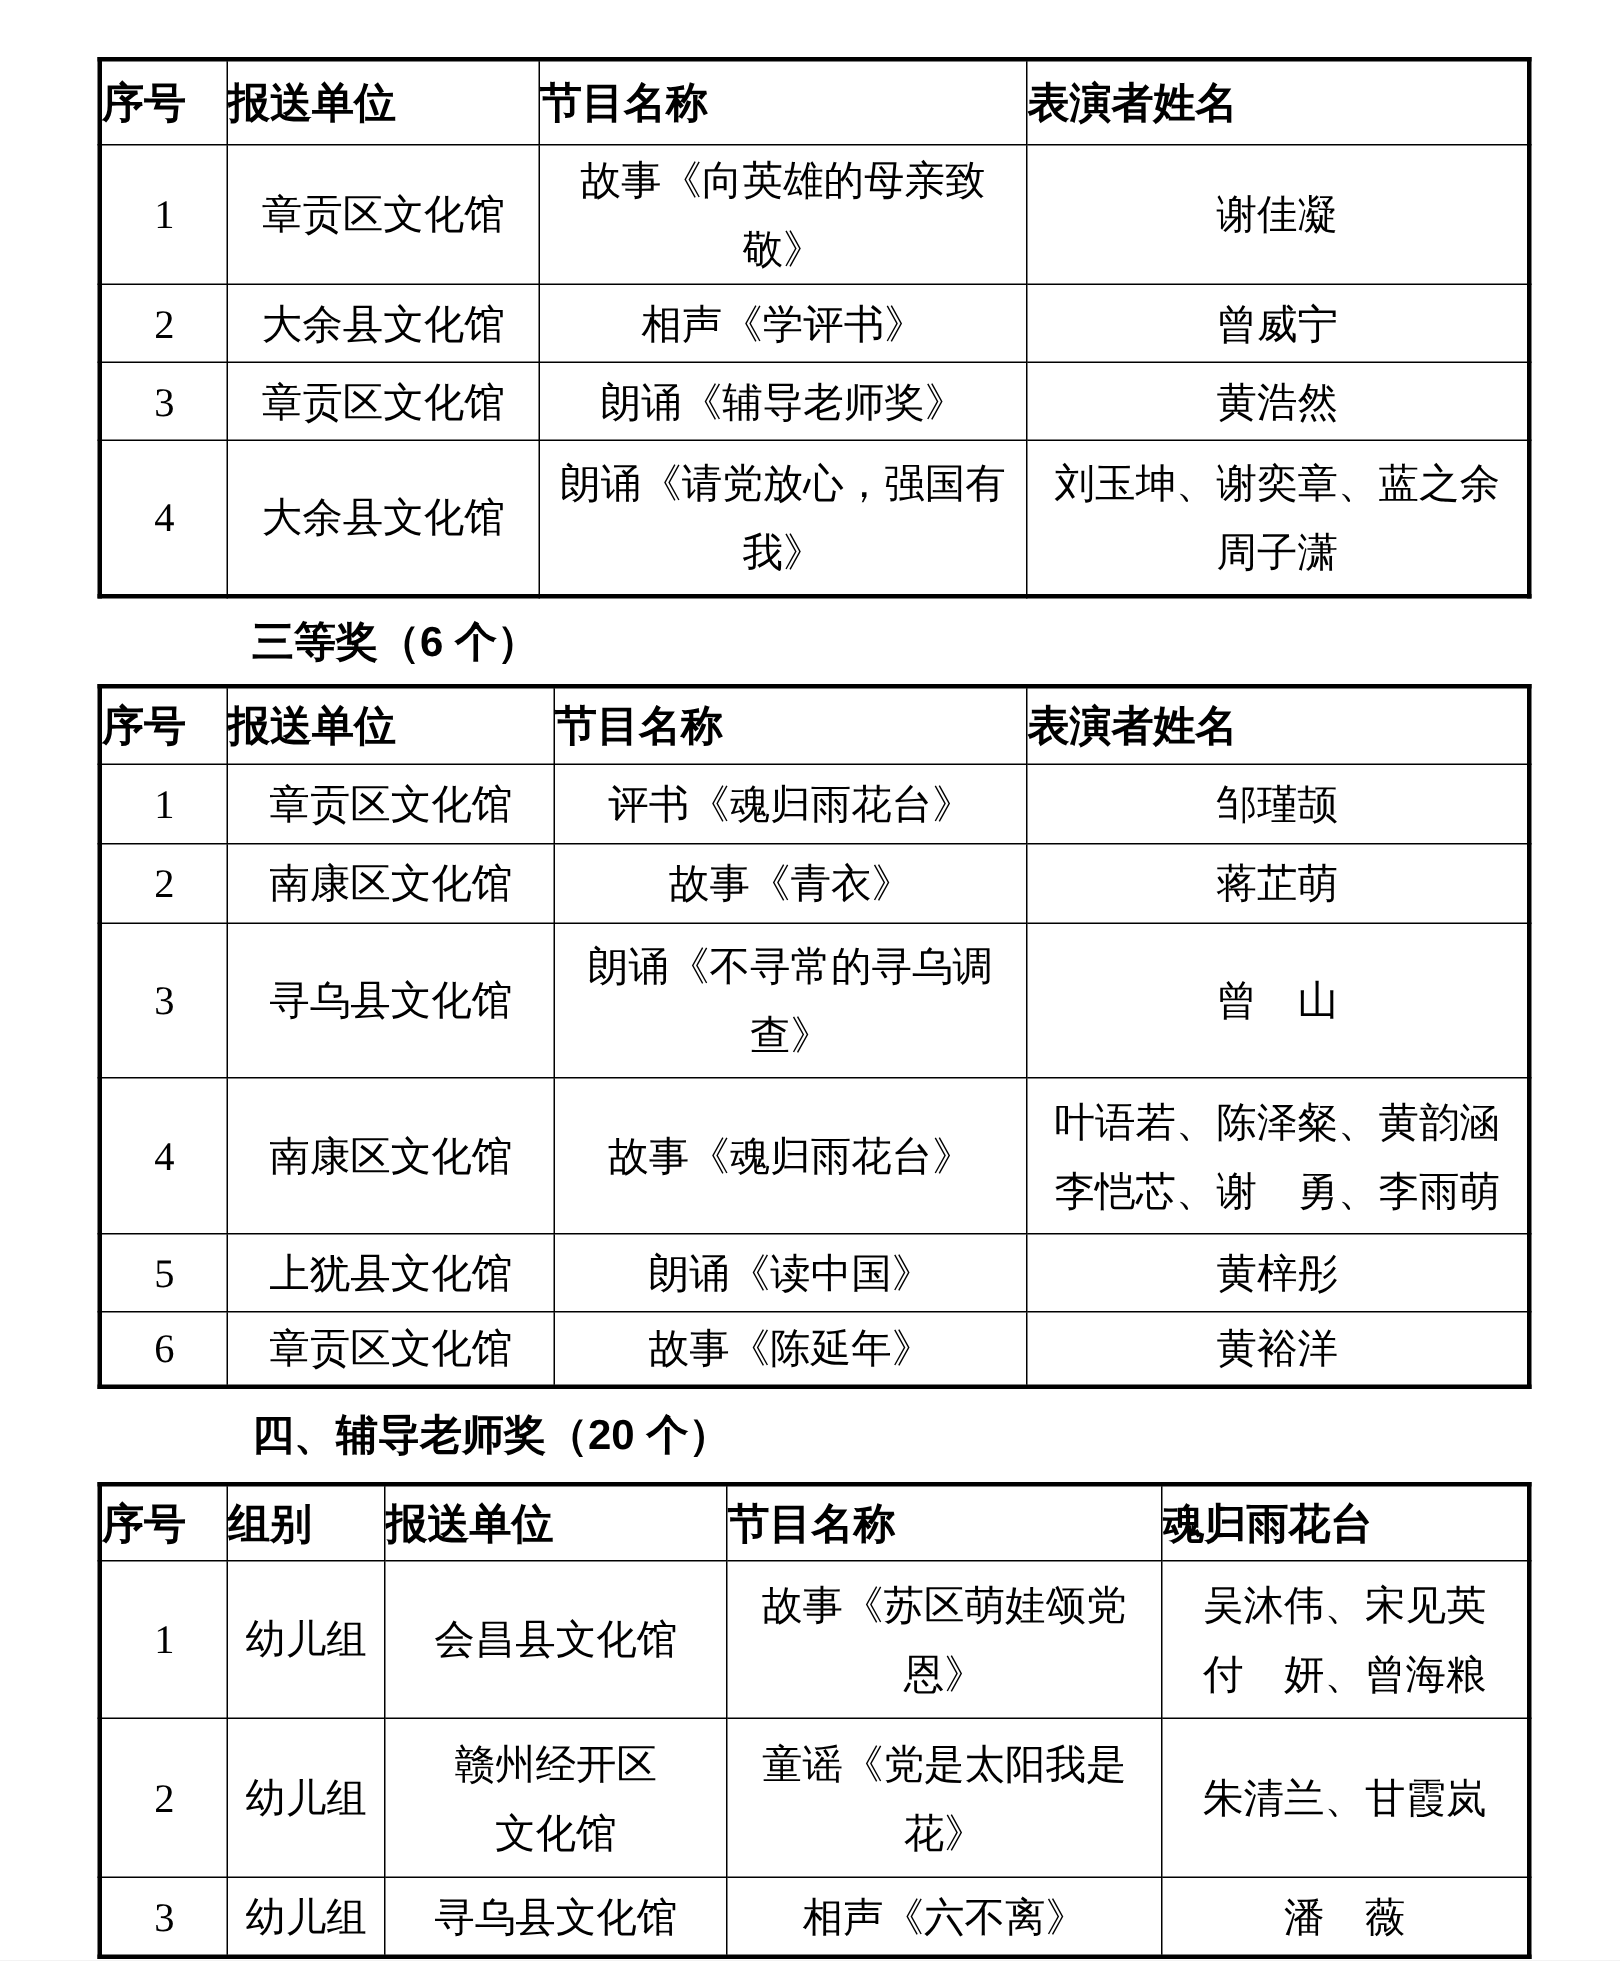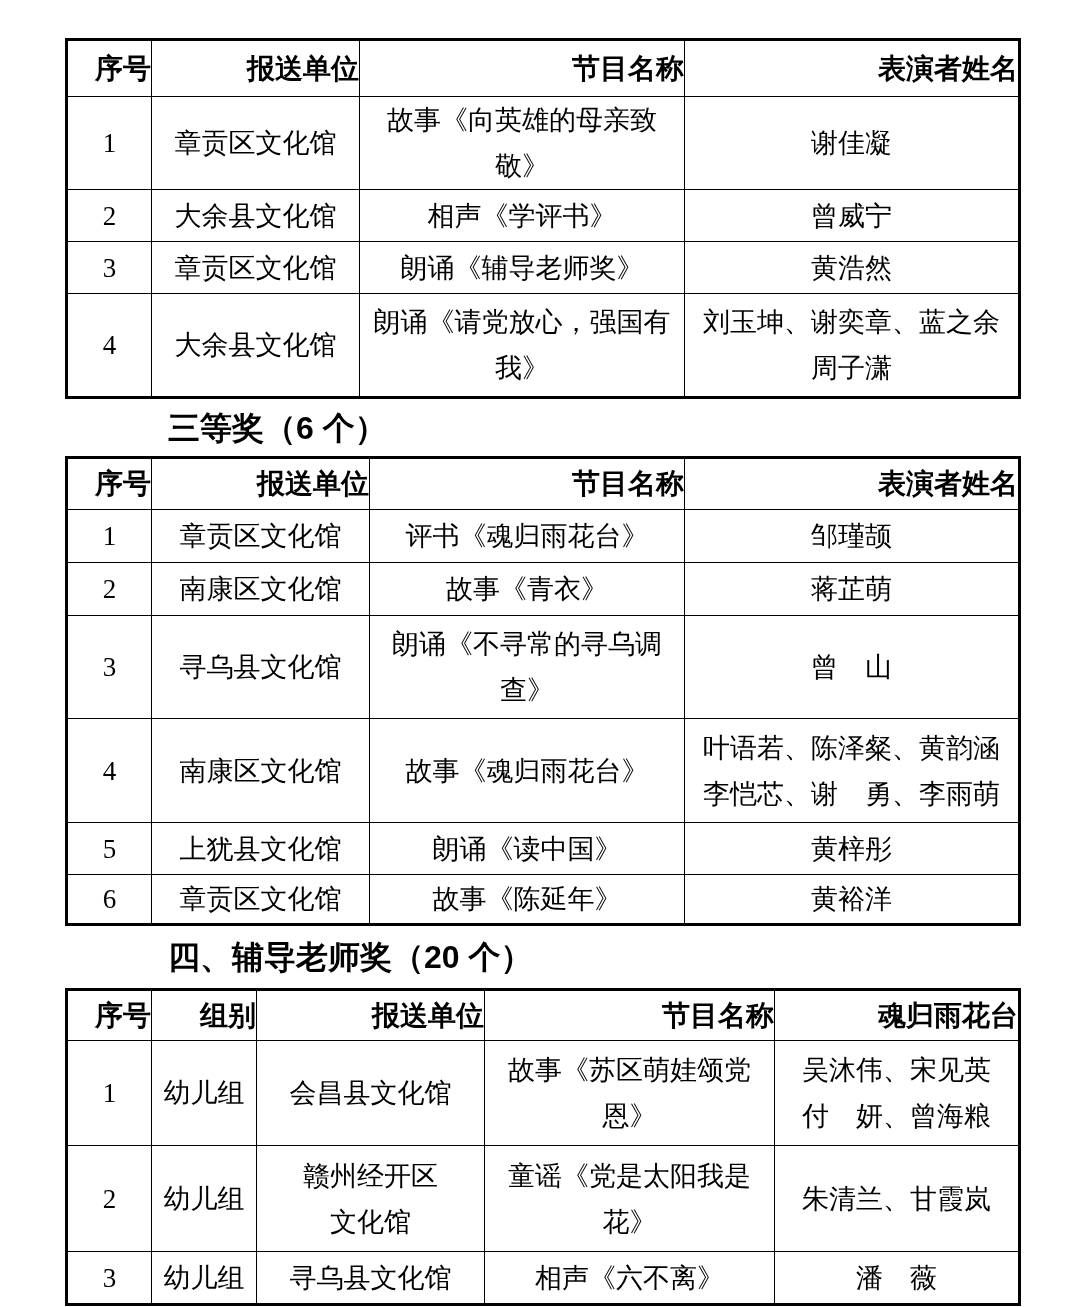--- a/index.html
+++ b/index.html
@@ -8,21 +8,21 @@
     overflow:hidden;color:#000;
   }
   table{
     border-collapse:collapse;table-layout:fixed;
     width:953px;margin-left:65px;
     border:3px solid #000;
   }
   th,td{border:1.5px solid #000;overflow:hidden;}
   th{
     font-family:"Liberation Sans",sans-serif;
-    font-weight:bold;font-size:28px;text-align:right;vertical-align:middle;
+    font-weight:bold;font-size:28px;text-align:left;vertical-align:middle;
     padding:0;
   }
   td{
     font-family:"Liberation Serif",serif;
     font-size:27px;text-align:center;vertical-align:middle;
     line-height:46px;white-space:pre-line;padding:0 2px;
   }
   .t1{margin-top:38px;}
   .t1 thead tr{height:57px;}
   .t1 tbody tr{height:52px;}
@@ -32,21 +32,21 @@
   .t2 tbody tr:nth-child(3){height:103px;}
   .t2 tbody tr:nth-child(4){height:104px;}
   .t2 tbody tr:nth-child(5){height:52px;}
   .t2 tbody tr:nth-child(6){height:50px;}
   .t3 thead tr{height:51px;}
   .t3 tbody tr{height:53px;}
   .t3 tbody tr:nth-child(1){height:105px;}
   .t3 tbody tr:nth-child(2){height:106px;}
   .section-title{
     font-family:"Liberation Sans",sans-serif;
-    font-weight:bold;font-size:32px;line-height:30px;
+    font-weight:bold;font-size:28px;line-height:30px;
     margin-left:168px;
   }
   .st2{margin-top:14px;margin-bottom:13px;}
   .st3{margin-top:16px;margin-bottom:16px;}
   
   .t1 col.c1{width:85px}.t1 col.c2{width:208px}.t1 col.c3{width:325px}.t1 col.c4{width:335px}
   .t2 col.c1{width:85px}.t2 col.c2{width:218px}.t2 col.c3{width:315px}.t2 col.c4{width:335px}
   .t3 col.c1{width:85px}.t3 col.c2{width:105px}.t3 col.c3{width:228px}.t3 col.c4{width:290px}.t3 col.c5{width:245px}
 </style>
 </head>

